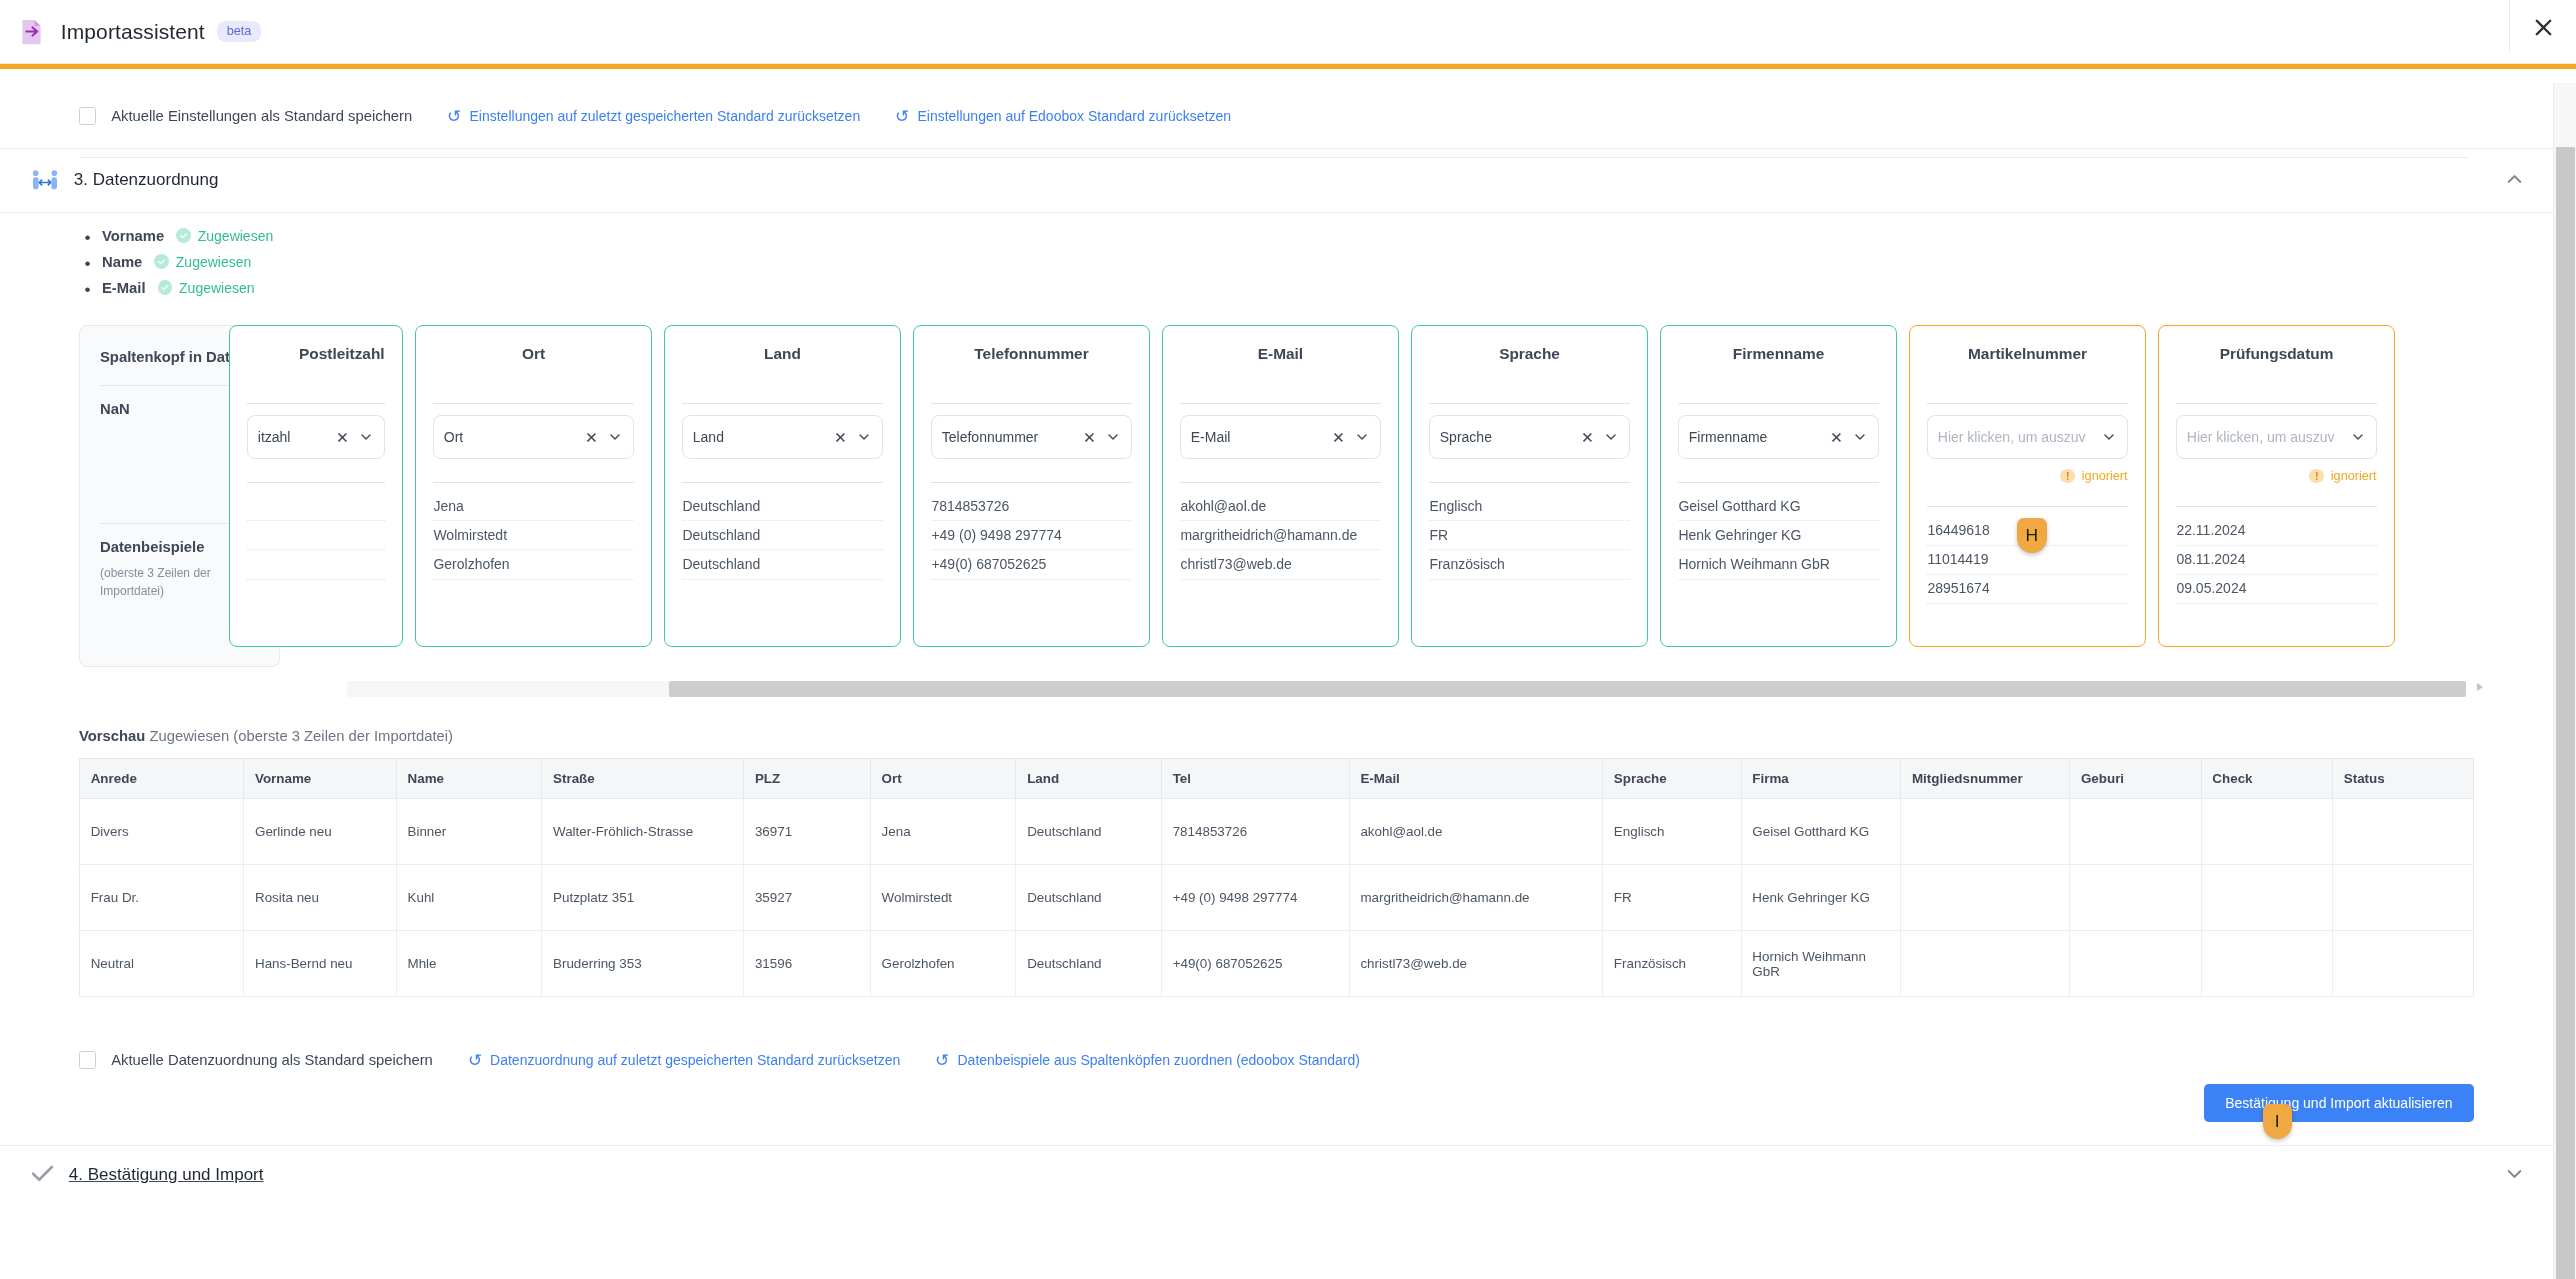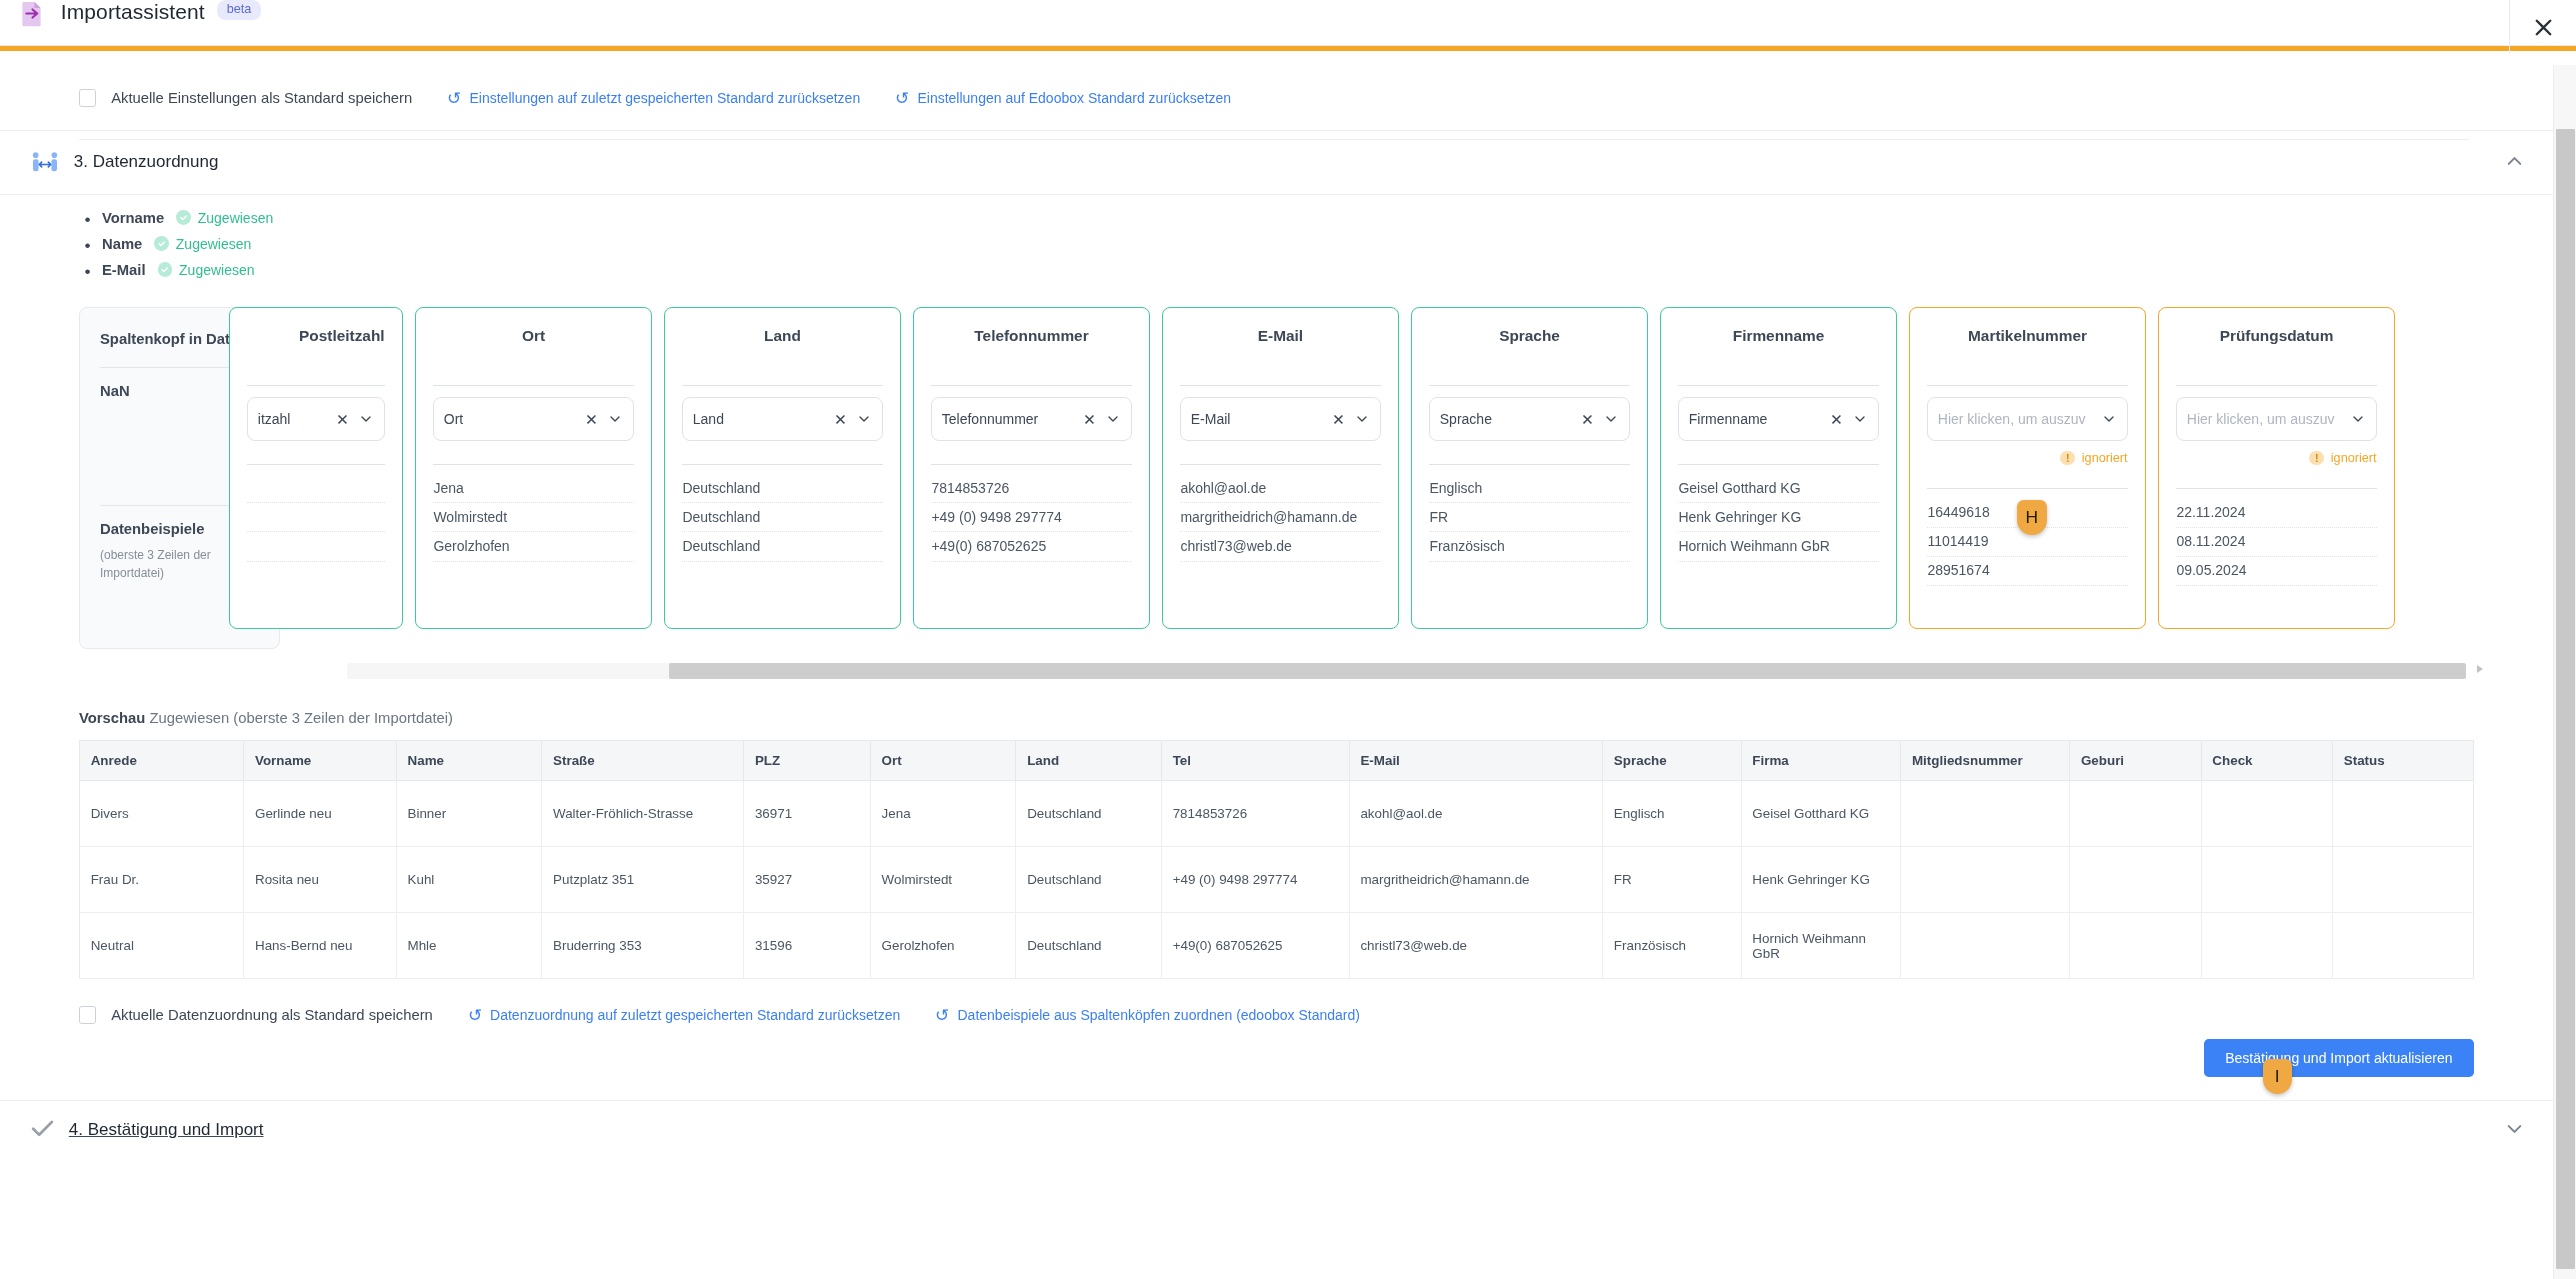--- a/index.html
+++ b/index.html
@@ -6,23 +6,23 @@
   html, body { width: 2576px; height: 1279px; }
   body {
     font-family: "Liberation Sans", sans-serif;
     background: #ffffff;
     color: #3d4756;
     overflow: hidden;
   }
 
   
   .titlebar {
-    height: 46px;
-    display: flex;
-    align-items: flex-start;
+    height: 64px;
+    display: flex;
+    align-items: center;
     background: #ffffff;
     border-bottom: 0.7px solid #e9ecef;
     position: relative;
     padding-left: 19px;
   }
   .app-icon { width: 27px; height: 27px; flex: 0 0 27px; position: relative; }
   .app-title {
     font-size: 21px;
     font-weight: 400;
     color: #1f2733;
@@ -388,21 +388,21 @@
     vertical-align: middle;
     height: 66px;
     word-break: break-word;
   }
   table.preview th:last-child, table.preview td:last-child { border-right: none; }
 
   
   .bottom-row {
     display: flex;
     align-items: center;
-    margin-top: 27px;
+    margin-top: 54px;
   }
   .btn-row {
     display: flex;
     justify-content: flex-end;
     align-items: center;
     margin-top: 14.8px;
     position: relative;
     padding-bottom: 23px;
   }
   .primary-btn {

